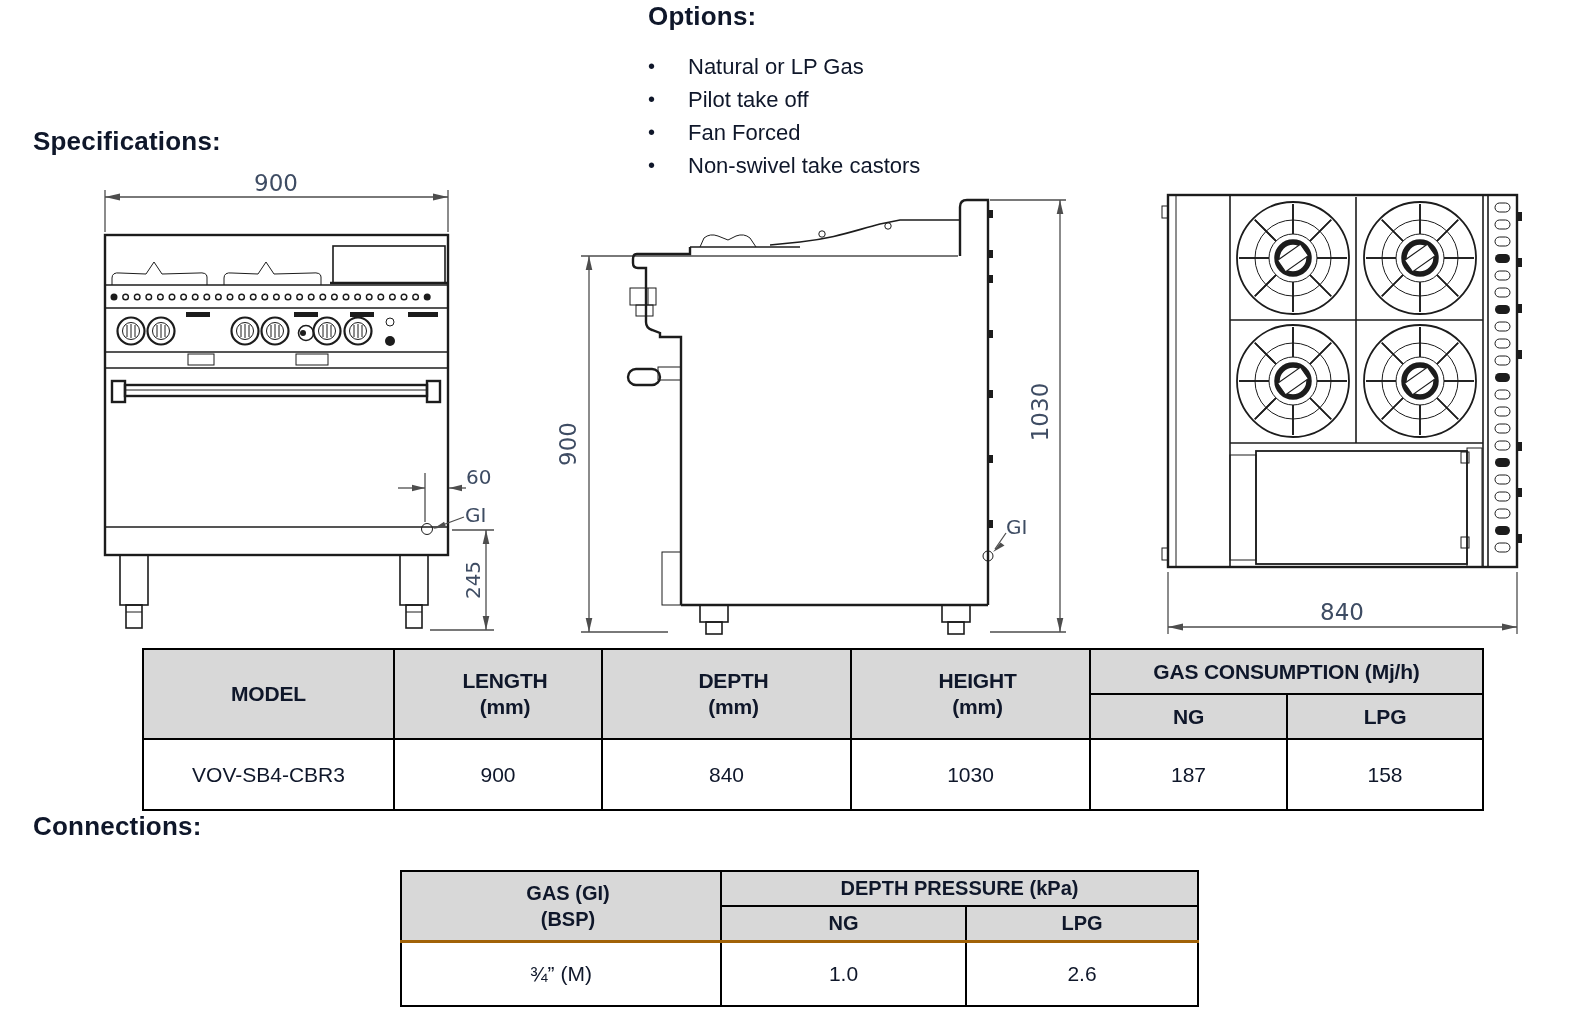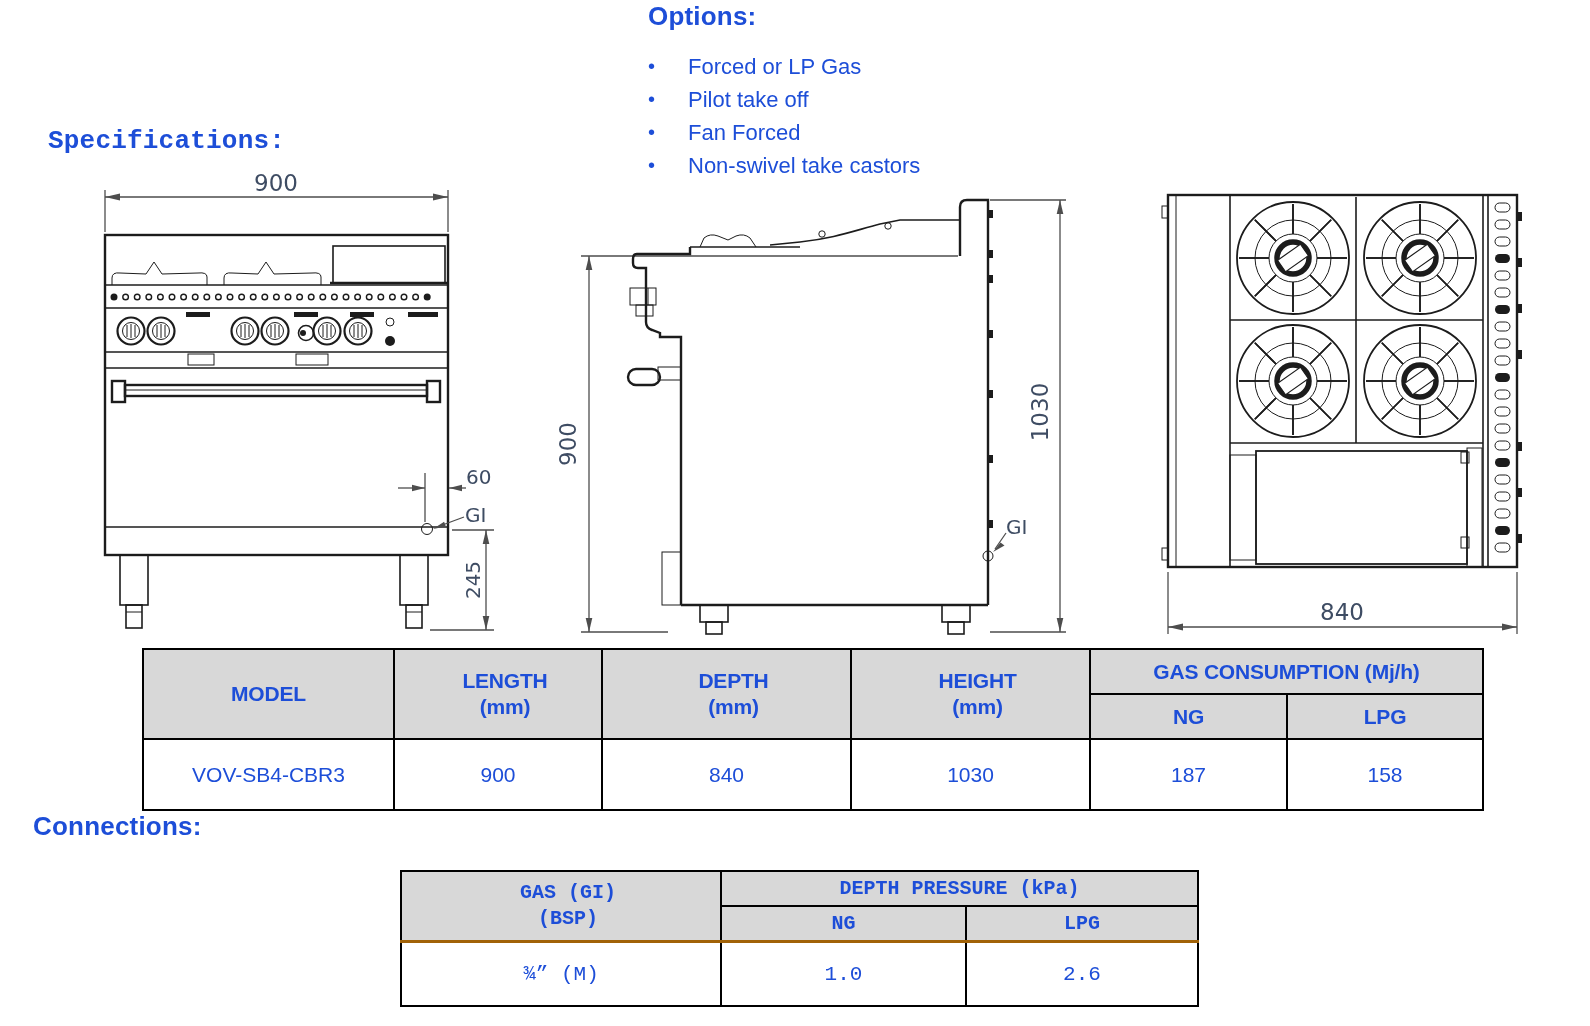--- a/index.html
+++ b/index.html
@@ -1,21 +1,21 @@
 <!DOCTYPE html>
 <html><head>
 <meta charset="utf-8">
 <style>
   html,body{margin:0;padding:0;background:#fff;}
   .page{position:relative;width:1590px;height:1026px;background:#ffffff;
-        font-family:"Liberation Sans",sans-serif;color:#1d4ed8;overflow:hidden;border-radius:31px;}
+        font-family:"Liberation Sans",sans-serif;color:#0f172a;overflow:hidden;border-radius:31px;}
 
   .heading{position:absolute;font-weight:700;font-size:26px;letter-spacing:.2px;white-space:nowrap;}
   #h-options{left:648px;top:1px;}
-  #h-specs{left:48px;top:126px;font-family:Liberation Mono, monospace;}
+  #h-specs{left:33px;top:126px;}
   #h-conn{left:33px;top:811px;}
 
   .opt-list{position:absolute;left:648px;top:50px;margin:0;padding:0;list-style:none;}
   .opt-list li{display:flex;align-items:center;height:33px;font-size:22px;}
   .opt-list .bullet{width:40px;font-size:20px;line-height:33px;}
 
   .drawing{position:absolute;}
   .drawing line,.drawing path,.drawing rect,.drawing circle{stroke:#1c1c1c;fill:none;stroke-width:1.6px;stroke-linecap:butt;}
   .drawing .thick{stroke-width:2.4px;}
   .drawing .thin{stroke-width:1px;}
@@ -32,36 +32,36 @@
   th,td{border:2px solid #000;padding:0;text-align:center;vertical-align:middle;}
   th{background:#d8d8d8;font-weight:700;}
   td{background:#fff;font-weight:400;}
 
   #spec-table{left:142px;top:648px;}
   #spec-table th{font-size:21px;letter-spacing:-.2px;}
   #spec-table tr.hrow th{height:43px;}
   #spec-table tr.data td{height:69px;font-size:21px;border-top:2px solid #c2410c;}
   .th2l div{line-height:26px;padding-left:14px;}
 
-  #conn-table{left:400px;top:870px;font-family:Liberation Mono, monospace;}
+  #conn-table{left:400px;top:870px;}
   #conn-table th{font-size:20px;}
   #conn-table tr.hrow th{height:33px;}
   #conn-table tr.data td{height:62px;font-size:21px;border-top:3px solid #a16207;}
 </style>
 </head>
 <body>
 
 <div class="page">
 
   <div class="heading" id="h-options">Options:</div>
 
   <ul class="opt-list">
     <li>
         <span class="bullet">•</span>
-        <span>Forced or LP Gas</span>
+        <span>Natural or LP Gas</span>
       </li>
     <li>
         <span class="bullet">•</span>
         <span>Pilot take off</span>
       </li>
     <li>
         <span class="bullet">•</span>
         <span>Fan Forced</span>
       </li>
     <li>

